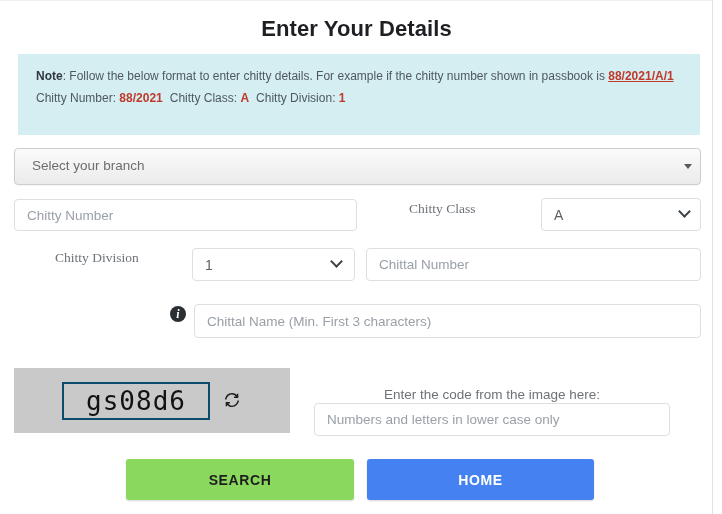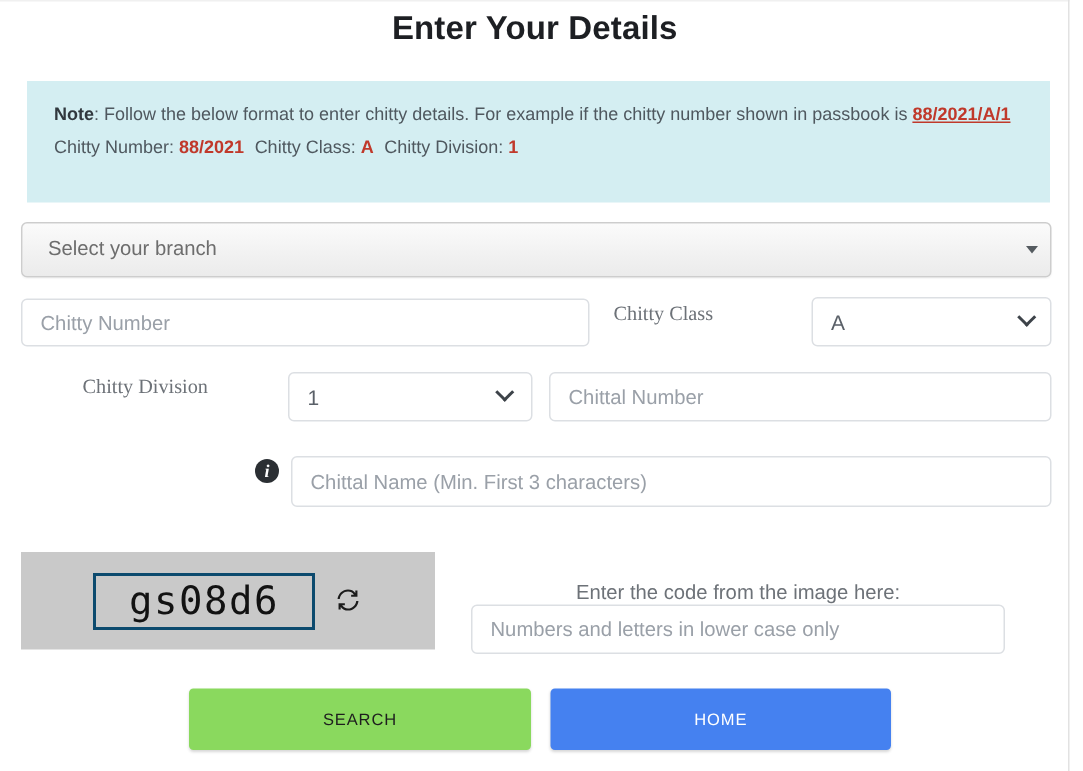--- a/index.html
+++ b/index.html
@@ -25,21 +25,21 @@
   }
   .page-top-edge {
     position: absolute;
     top: 0; left: 0;
     width: 713px; height: 1px;
     background: #f0f0f0;
   }
 
   .title {
     position: absolute;
-    top: 6px; left: 0;
+    top: 16px; left: 0;
     width: 713px;
     text-align: center;
     font-size: 22px;
     font-weight: bold;
     color: #1d1f23;
     letter-spacing: 0.1px;
   }
 
   
   .note-box {
@@ -90,21 +90,21 @@
     border-radius: 4px;
     background: #ffffff;
     font-family: "Liberation Sans", sans-serif;
     font-size: 13.5px;
     color: #9aa0a8;
     padding: 0 12px;
     outline: none;
   }
   .txt-input::placeholder { color: #9aa0a8; opacity: 1; }
 
-  #chitty-number-input { left: 14px; top: 199px; width: 379px; height: 32px; }
+  #chitty-number-input { left: 14px; top: 199px; width: 343px; height: 32px; }
   #chittal-number-input { left: 366px; top: 248px; width: 335px; height: 33px; }
   #chittal-name-input { left: 194px; top: 304px; width: 507px; height: 34px; }
   #captcha-input { left: 314px; top: 403px; width: 356px; height: 33px; }
 
   
   .sel {
     position: absolute;
     border: 1px solid #dcdfe3;
     border-radius: 4px;
     background: #ffffff;
@@ -194,22 +194,22 @@
     left: 209px; top: 23px;
     width: 18px; height: 18px;
   }
 
   
   .btn {
     position: absolute;
     border: none;
     border-radius: 3px;
     font-family: "Liberation Sans", sans-serif;
-    font-size: 11px;
-    font-weight: normal;
+    font-size: 14px;
+    font-weight: bold;
     letter-spacing: 0.6px;
     cursor: pointer;
     box-shadow: 0 1px 2px rgba(0,0,0,0.16);
   }
   #search-button {
     left: 126px; top: 459px;
     width: 228px; height: 41px;
     background: #8ad95e;
     color: #1e1e1e;
   }

